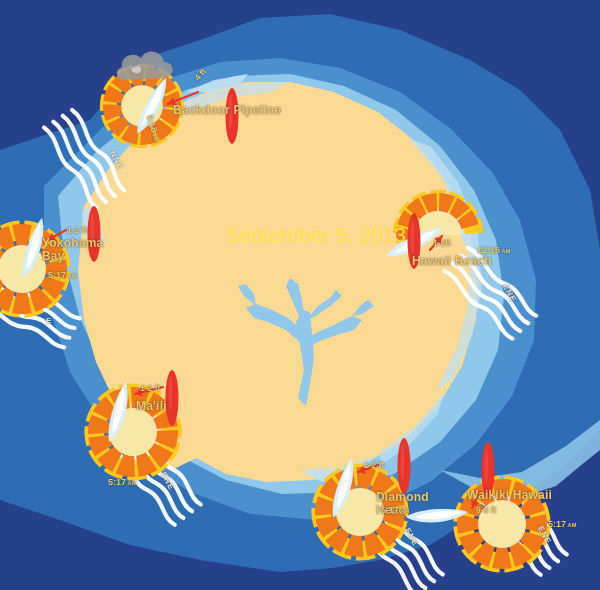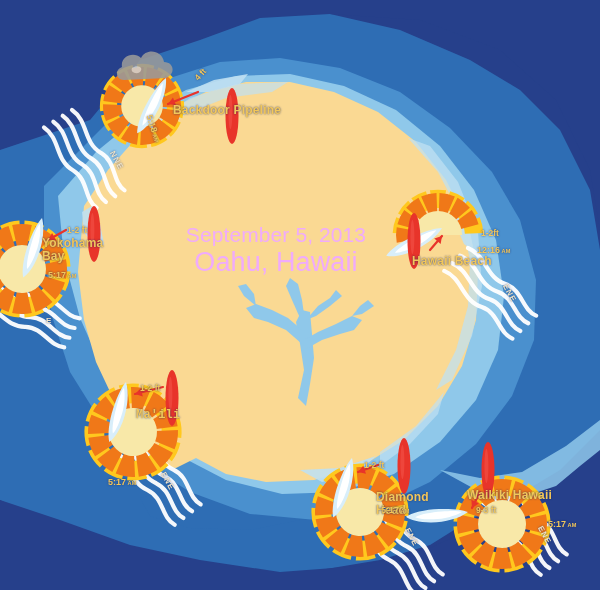--- a/index.html
+++ b/index.html
@@ -8,21 +8,21 @@
     position:relative;width:600px;height:590px;overflow:hidden;
     background:#26408B;
     font-family:"Liberation Sans","DejaVu Sans",sans-serif;
   }
   #basemap{position:absolute;inset:0;width:600px;height:590px;}
   .overlay{position:absolute;inset:0;width:600px;height:590px;pointer-events:none;}
 
   
   #title-block{
     position:absolute;left:146px;top:224px;width:260px;
-    color:#f0abfc;text-align:center;line-height:1.06;
+    color:#fde047;text-align:right;line-height:1.06;
   }
   #title-date{font-size:21px;letter-spacing:.1px;}
   #title-place{font-size:27px;letter-spacing:.1px;margin-top:2px;}
 
   
   .spot-label{
     position:absolute;color:#F2C75A;font-size:12px;font-weight:bold;
     letter-spacing:.2px;white-space:pre-line;line-height:1.08;
     text-shadow:0 0 2px rgba(20,40,110,.85);
   }
@@ -422,38 +422,37 @@
         </g>
         <g>
           <line x1="480" y1="492" x2="472" y2="508" stroke="#E8342A" stroke-width="2.2" stroke-linecap="round"></line>
           <polygon points="472,508 471.3739009663,499.8607125619008 478.88708937069936,503.6173067641004" fill="#E8342A"></polygon>
         </g>
       </g>
     </svg>
 
   <div id="title-block">
     <div id="title-date">September 5, 2013</div>
-    <div id="title-place">Oahu, Hawaii</div>
   </div>
 
   <div id="label-layer" class="overlay">
       <div class="spot-label" style="left: 173px; top: 104px;">Backdoor Pipeline</div>
       <div class="wave-ht" style="left: 196px; top: 74px; transform: rotate(-48deg); transform-origin: left center;">4 ft</div>
       <div class="sun-time" style="left: 149px; top: 110px; transform: rotate(72deg); transform-origin: left center;"><span>5:18</span><span class="ampm">AM</span></div>
       <div class="wind-dir" style="left: 112px; top: 147px; transform: rotate(62deg); transform-origin: left center;">NNE</div>
       <div class="spot-label" style="left: 42px; top: 237px;">Yokohama
 Bay</div>
       <div class="wave-ht" style="left: 67px; top: 225px;">1-2 ft</div>
       <div class="sun-time" style="left: 48px; top: 270px;"><span>5:17</span><span class="ampm">AM</span></div>
       <div class="wind-dir" style="left: 46px; top: 316px; transform: rotate(0deg); transform-origin: left center;">E</div>
       <div class="spot-label" style="left: 412px; top: 255px;">Hawaii Beach</div>
-      <div class="wave-ht" style="left: 433px; top: 228px; margin-left: 48px;">1-2ft</div>
+      <div class="wave-ht" style="left: 433px; top: 238px;">1-2ft</div>
       <div class="sun-time" style="left: 477px; top: 245px;"><span>12:16</span><span class="ampm">AM</span></div>
       <div class="wind-dir" style="left: 505px; top: 280px; transform: rotate(62deg); transform-origin: left center;">ENE</div>
-      <div class="spot-label" style="left: 136px; top: 409px; font-family: Liberation Mono, monospace;">Ma'ili</div>
+      <div class="spot-label" style="left: 136px; top: 400px;">Ma'ili</div>
       <div class="wave-ht" style="left: 140px; top: 383px;">1-2 ft</div>
       <div class="sun-time" style="left: 108px; top: 477px;"><span>5:17</span><span class="ampm">AM</span></div>
       <div class="wind-dir" style="left: 163px; top: 468px; transform: rotate(62deg); transform-origin: left center;">ENE</div>
       <div class="spot-label" style="left: 376px; top: 491px;">Diamond
 Head</div>
       <div class="wave-ht" style="left: 364px; top: 460px;">1-2 ft</div>
       <div class="sun-time" style="left: 381px; top: 505px;"><span>5:17</span><span class="ampm">AM</span></div>
       <div class="wind-dir" style="left: 407px; top: 524px; transform: rotate(62deg); transform-origin: left center;">ENE</div>
       <div class="spot-label" style="left: 467px; top: 489px;">Waikiki Hawaii</div>
       <div class="wave-ht" style="left: 476px; top: 505px;">9-3 ft</div>

